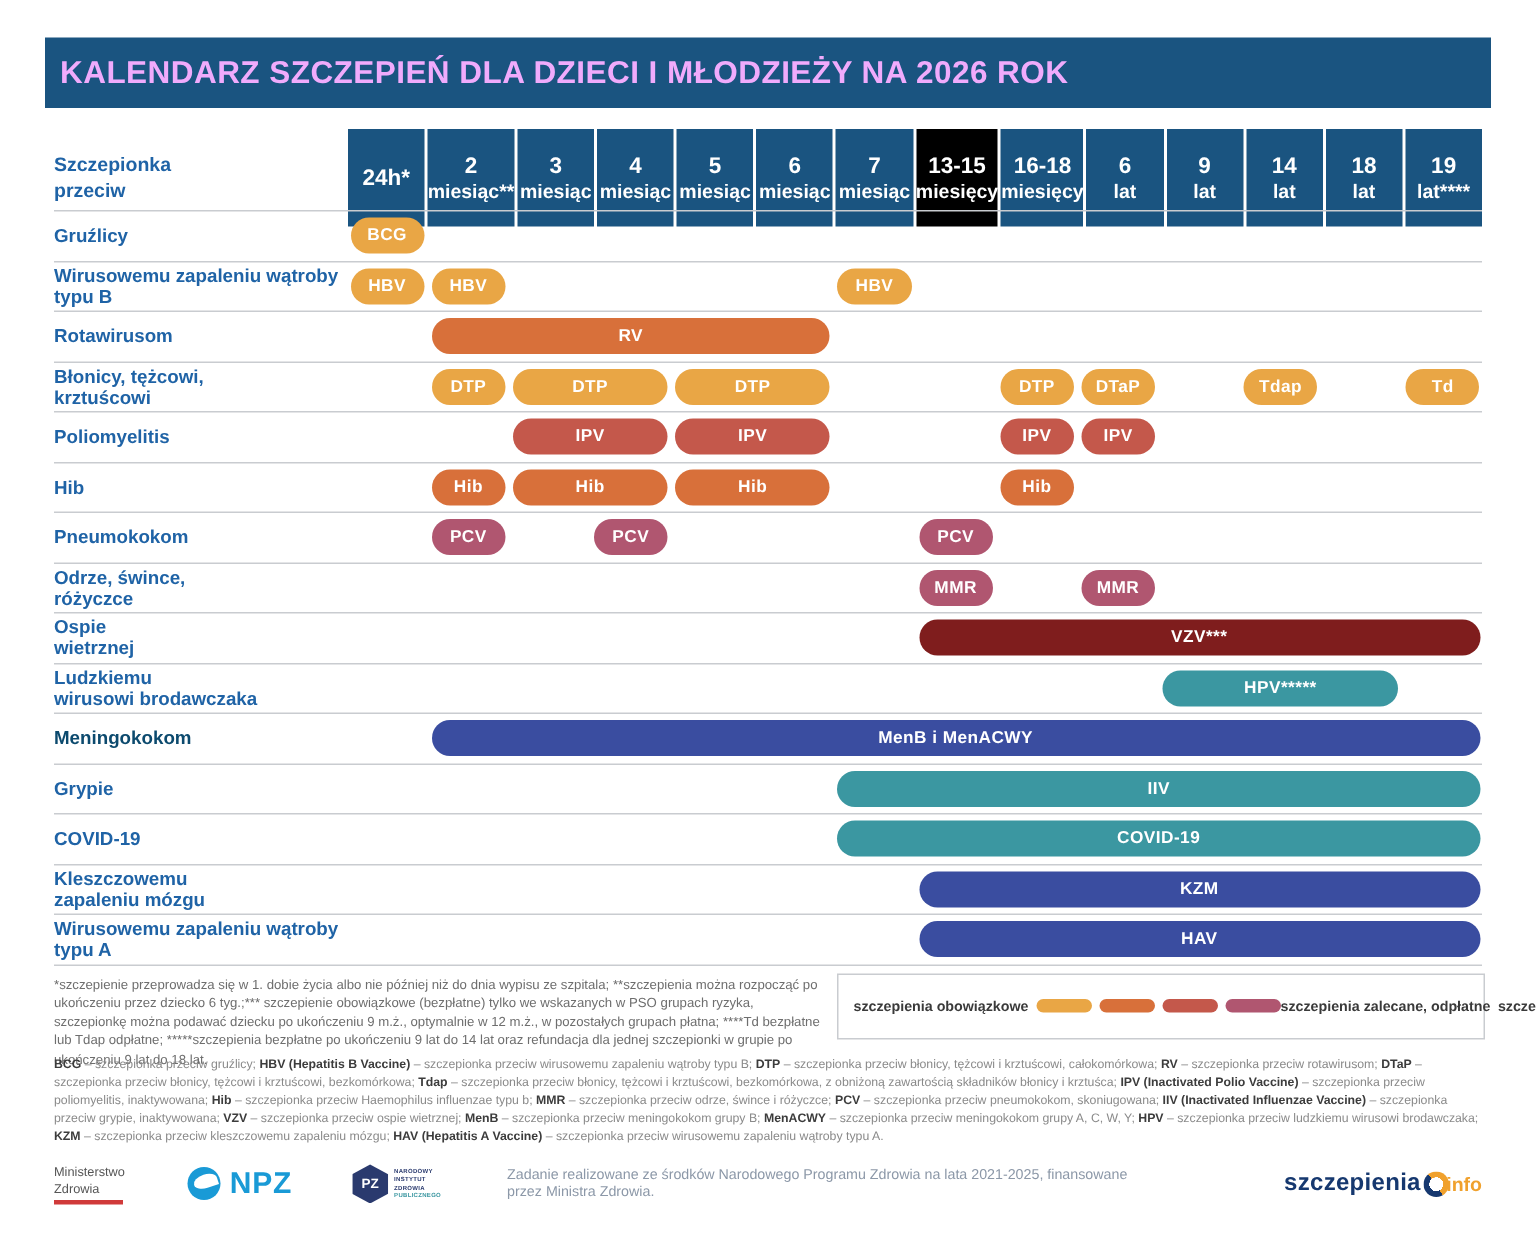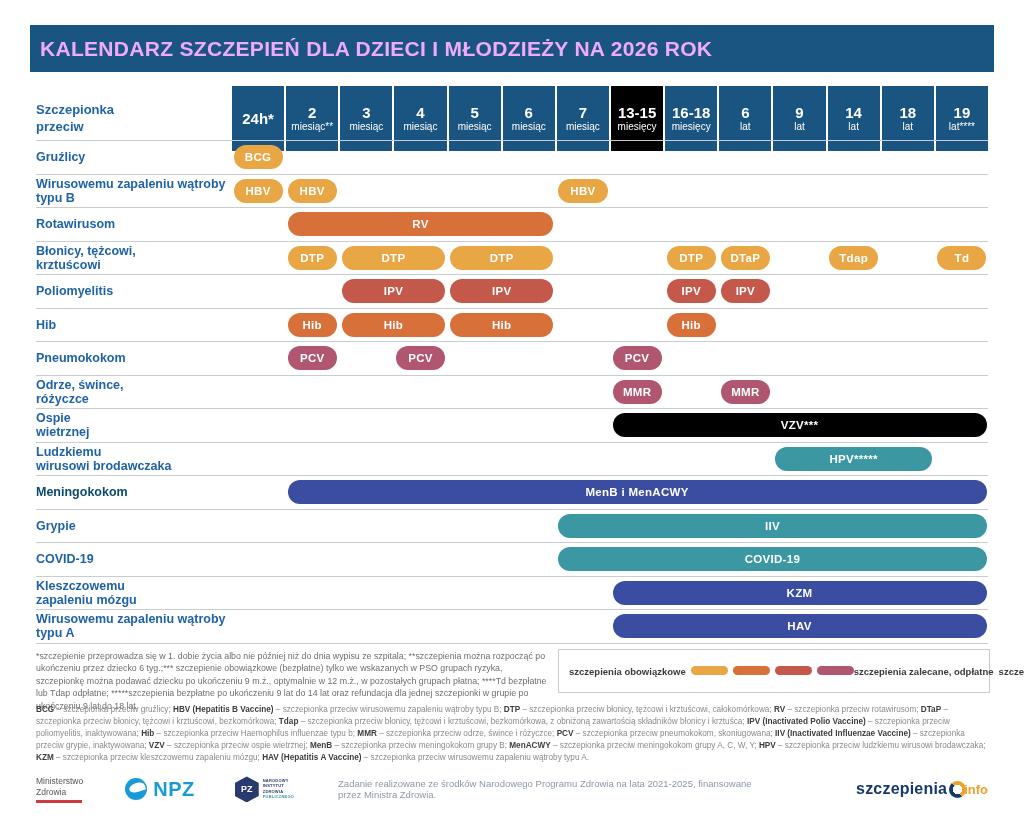--- a/index.html
+++ b/index.html
@@ -8,21 +8,21 @@
 
   
   .topbar{position:absolute;left:30px;top:25px;width:964px;height:47px;display:flex;align-items:center;padding-left:10px;box-sizing:border-box;}
   .topbar .title{color:#f0abfc;font-size:21px;font-weight:bold;letter-spacing:.3px;text-align:center;}
 
   
   .header-row{position:absolute;left:36px;top:86px;width:952px;display:grid;grid-template-columns:194px repeat(14,1fr);column-gap:2px;}
   .axis-label{font-size:13px;font-weight:bold;line-height:1.25;align-self:center;white-space:pre-line;}
   .col-box{height:65px;color:#fff;display:flex;flex-direction:column;align-items:center;justify-content:center;}
   .col-num{font-size:15px;font-weight:bold;line-height:1;}
-  .col-unit{font-size:10px;font-weight:normal;margin-top:2.5px;line-height:1;}
+  .col-unit{font-size:13px;font-weight:bold;margin-top:2.5px;line-height:1;}
 
   
   .rows{position:absolute;left:36px;top:140px;width:952px;}
   .row{display:grid;grid-template-columns:194px repeat(14,1fr);column-gap:2px;align-items:center;height:32.5px;border-top:1px solid #C9CCD0;}
   .rows .row:last-child{border-bottom:1px solid #C9CCD0;}
   .row-label{font-weight:bold;font-size:12.5px;line-height:1.12;white-space:pre-line;}
   .pill{height:24px;border-radius:13px;color:#fff;font-weight:bold;font-size:11.5px;letter-spacing:.3px;
         display:flex;align-items:center;justify-content:center;margin:0 1.5px;}
 
   
@@ -179,21 +179,21 @@
       </div>
       <div class="row">
         <div class="row-label" style="color: rgb(31, 99, 166);">Odrze, śwince,
 różyczce</div>
         <div class="pill" style="grid-column: 9 / span 1; background: rgb(176, 86, 112);">MMR</div>
         <div class="pill" style="grid-column: 11 / span 1; background: rgb(176, 86, 112);">MMR</div>
       </div>
       <div class="row">
         <div class="row-label" style="color: rgb(31, 99, 166);">Ospie
 wietrznej</div>
-        <div class="pill" style="grid-column: 9 / span 7; background: #000000;">VZV***</div>
+        <div class="pill" style="grid-column: 9 / span 7; background: #7f1d1d;">VZV***</div>
       </div>
       <div class="row">
         <div class="row-label" style="color: rgb(31, 99, 166);">Ludzkiemu
 wirusowi brodawczaka</div>
         <div class="pill" style="grid-column: 12 / span 3; background: rgb(59, 151, 161);">HPV*****</div>
       </div>
       <div class="row">
         <div class="row-label" style="color: #0c4a6e;">Meningokokom</div>
         <div class="pill" style="grid-column: 3 / span 13; background: rgb(58, 77, 160);">MenB i MenACWY</div>
       </div>

